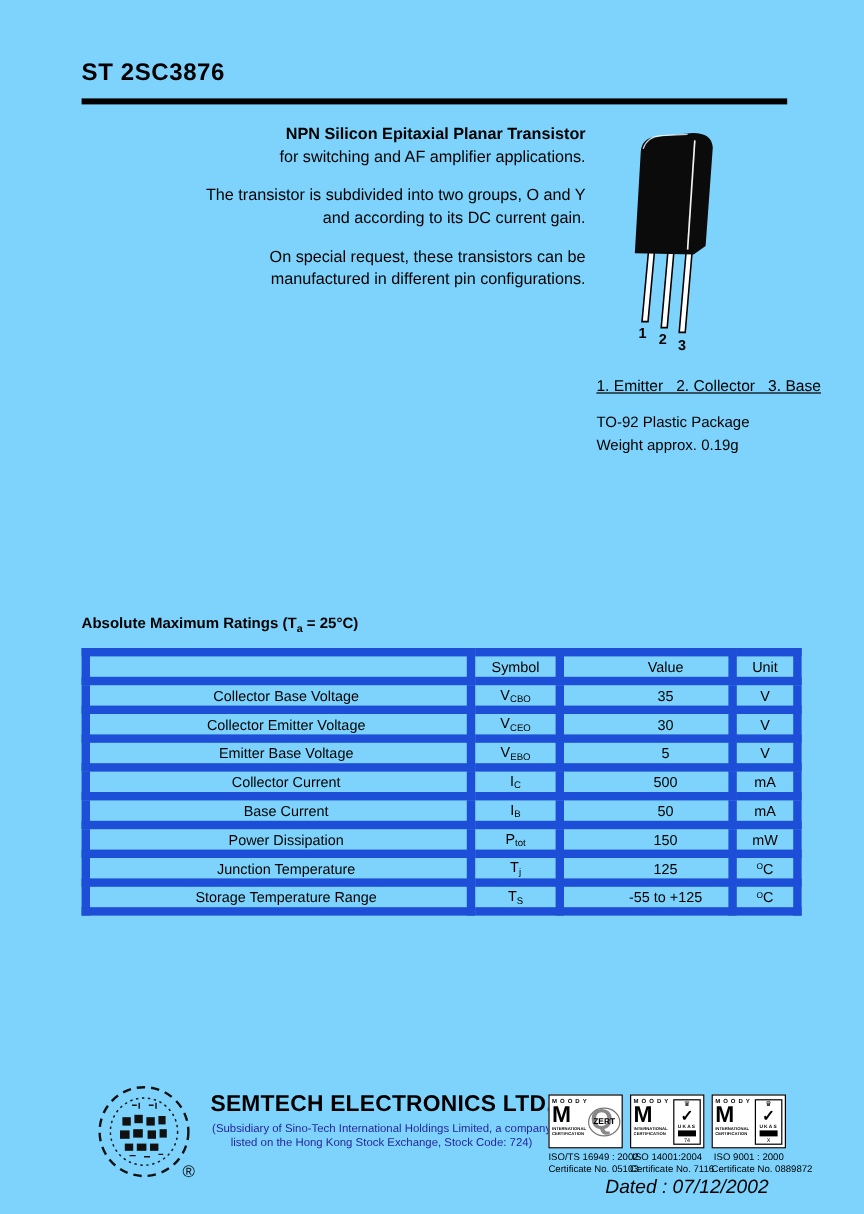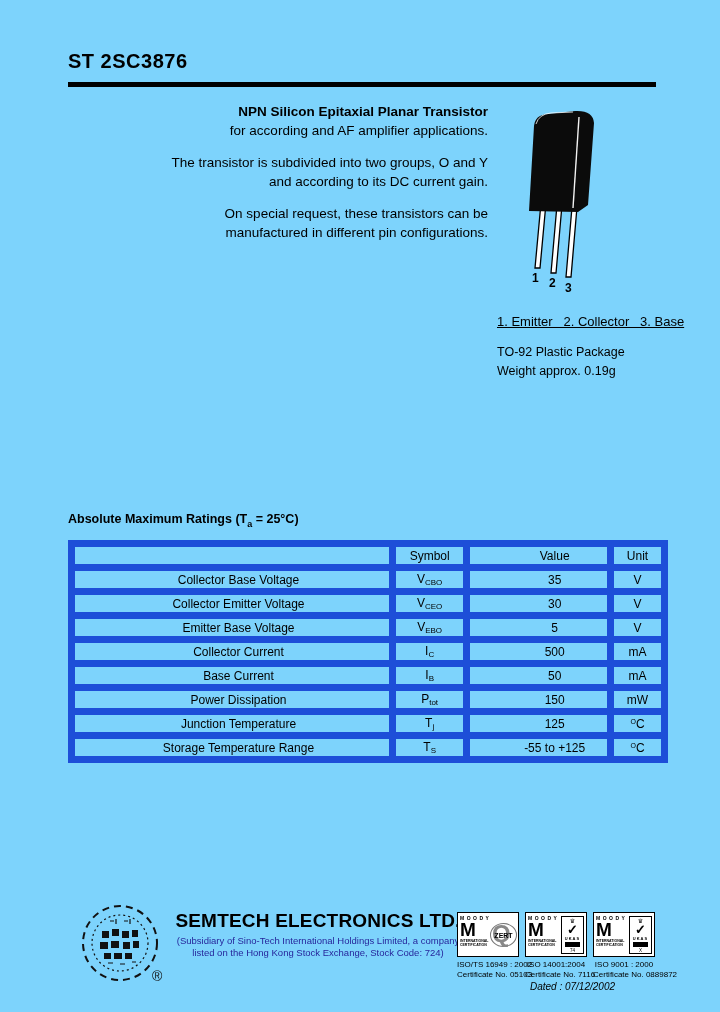--- a/index.html
+++ b/index.html
@@ -50,34 +50,34 @@
   .ukas { width:23px; height:38px; border:1px solid #000; display:flex; flex-direction:column;
           align-items:center; justify-content:flex-start; padding-top:1px; }
   .ukas .crown { font-size:6px; line-height:6px; }
   .ukas .check { font-size:13px; line-height:12px; font-weight:bold; }
   .ukas .ukas-t { font-size:4px; font-weight:bold; letter-spacing:1px; }
   .ukas .blk { width:15px; height:5px; background:#000; margin-top:1px; }
   .ukas .no { font-size:4.5px; margin-top:1px; }
   .cert-cap { margin-top:3px; font-size:8px; line-height:9.5px; text-align:center; white-space:nowrap; }
 
   .dated { position:absolute; left:480px; top:981px; width:185px; text-align:center;
-           font-size:10px; font-style:italic; }
+           font-size:16px; font-style:italic; }
 </style>
 </head>
 <body>
 
 <div class="page">
 
   <div class="title">ST 2SC3876</div>
   <div class="rule"></div>
 
   <div class="intro">
     <p>
       <span class="bold">NPN Silicon Epitaxial Planar Transistor</span><br>
-      <span>for according and AF amplifier applications.</span>
+      <span>for switching and AF amplifier applications.</span>
     </p>
     <p>
       <span>The transistor is subdivided into two groups, O and Y</span><br>
       <span>and according to its DC current gain.</span>
     </p>
     <p>
       <span>On special request, these transistors can be</span><br>
       <span>manufactured in different pin configurations.</span>
     </p>
   </div>

